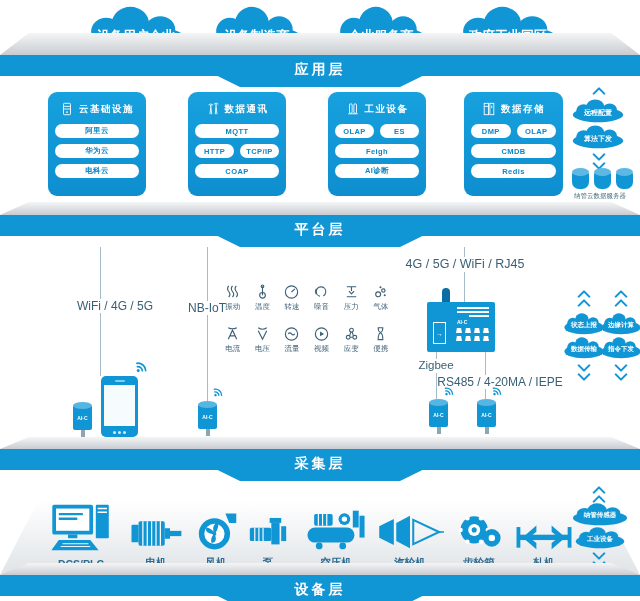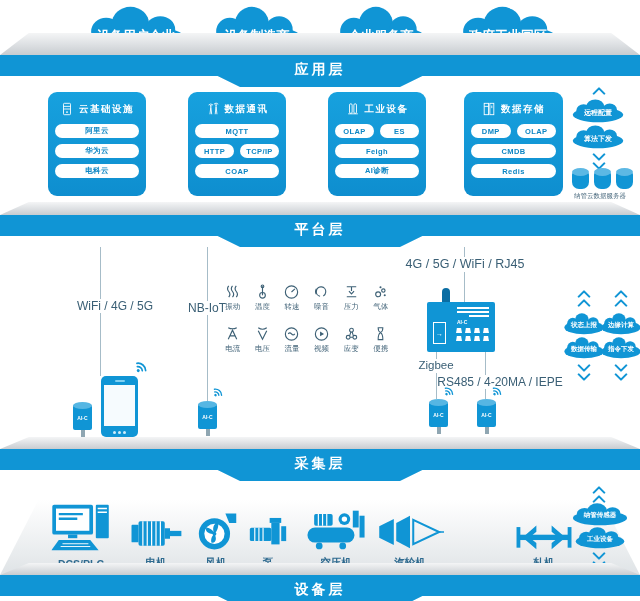--- a/index.html
+++ b/index.html
@@ -660,20 +660,26 @@
         <use href="#e-comp"></use>
       </svg>
     <span class="equip-label">空压机</span>
   </div>
   <div class="equip-cell" style="left:370px">
     <svg width="68" height="38" viewBox="0 0 84 46">
         <use href="#e-turb"></use>
       </svg>
     <span class="equip-label">汽轮机</span>
   </div>
+  <div class="equip-cell" style="left:439px">
+    <svg width="48" height="39" viewBox="0 0 60 48">
+        <use href="#e-gear"></use>
+      </svg>
+    <span class="equip-label">齿轮箱</span>
+  </div>
   <div class="equip-cell" style="left:504px">
     <svg width="58" height="28" viewBox="0 0 76 36">
         <use href="#e-mill"></use>
       </svg>
     <span class="equip-label">轧机</span>
   </div>
 
   <div class="chev up" style="left:592px;top:486px">
       <svg>
         <use href="#chev"></use>

